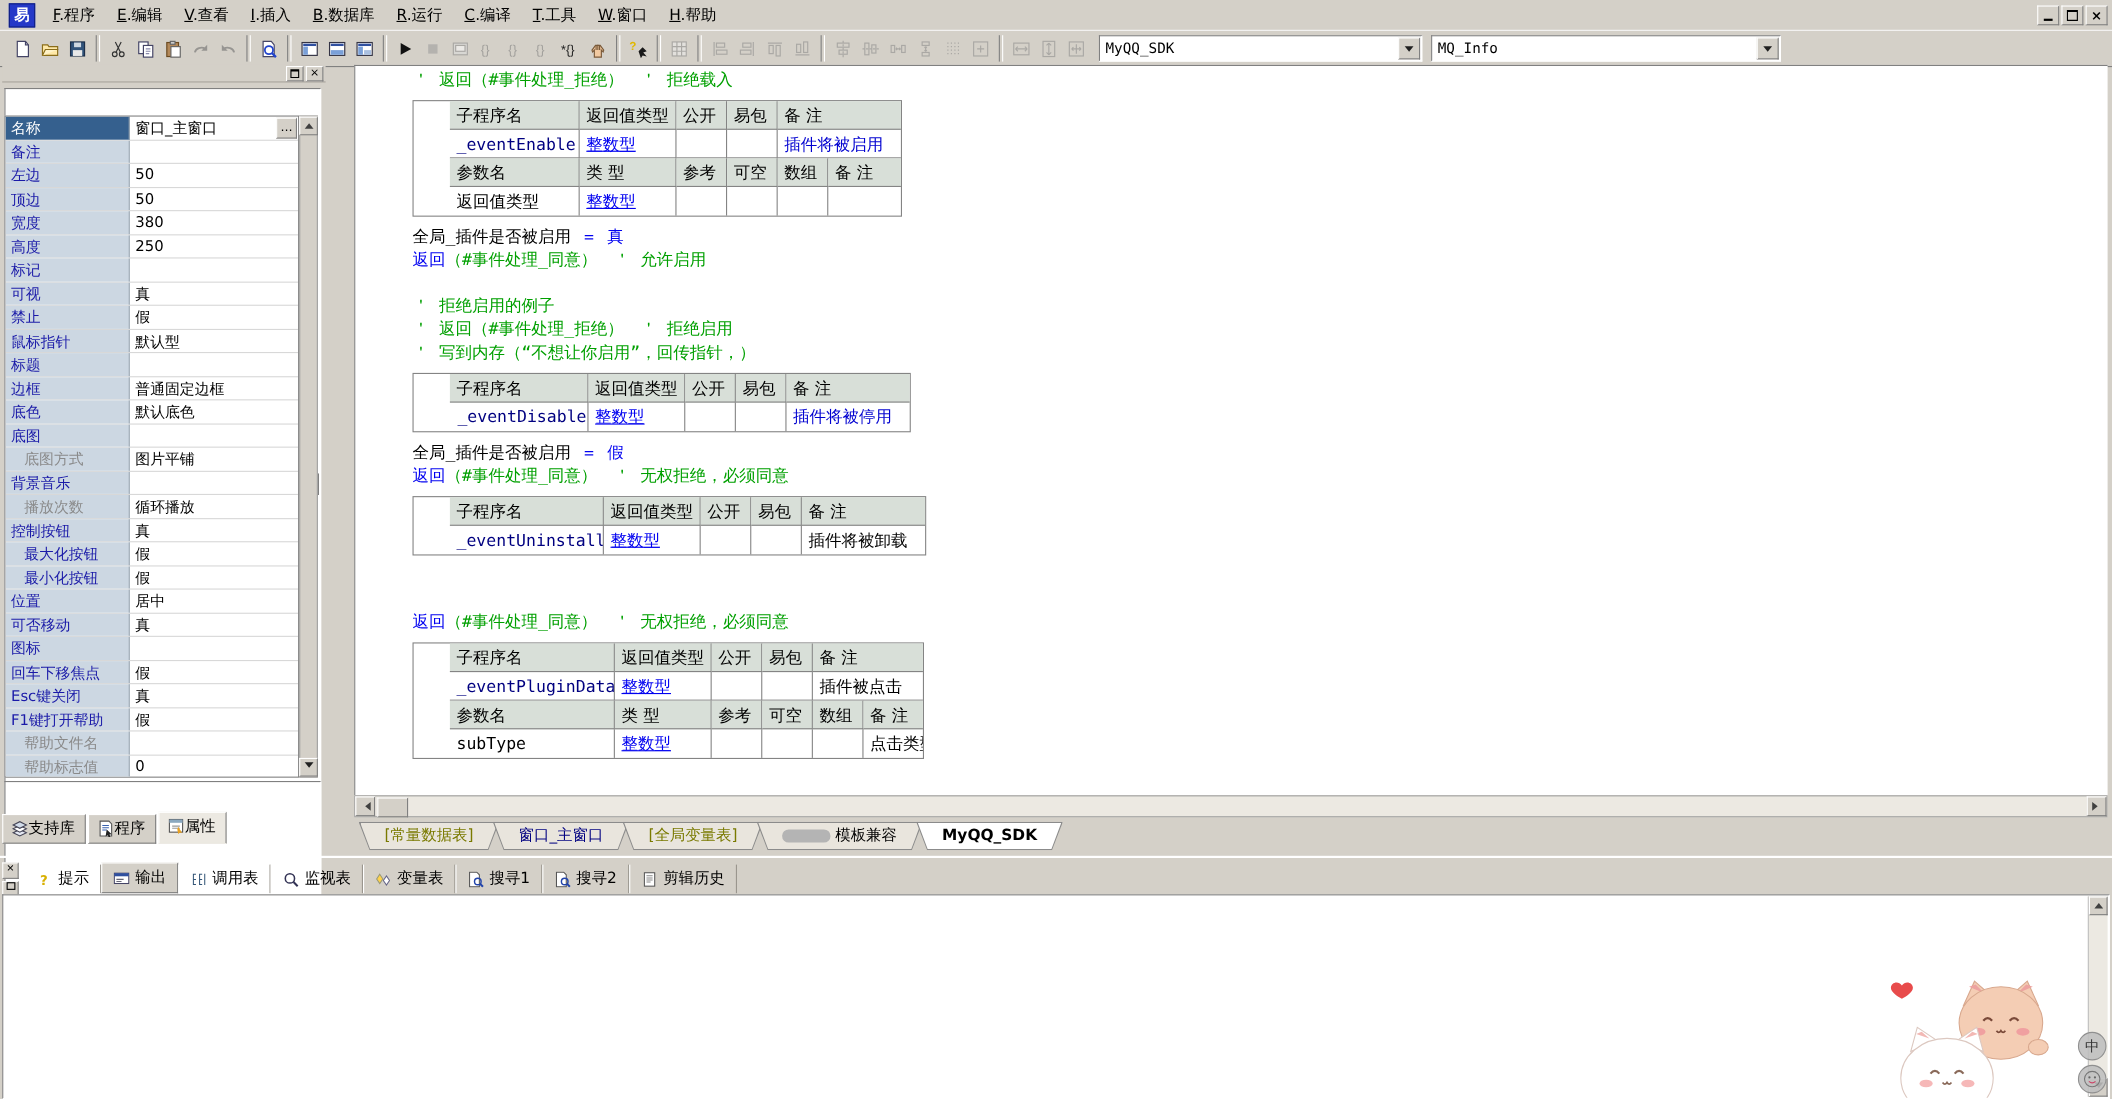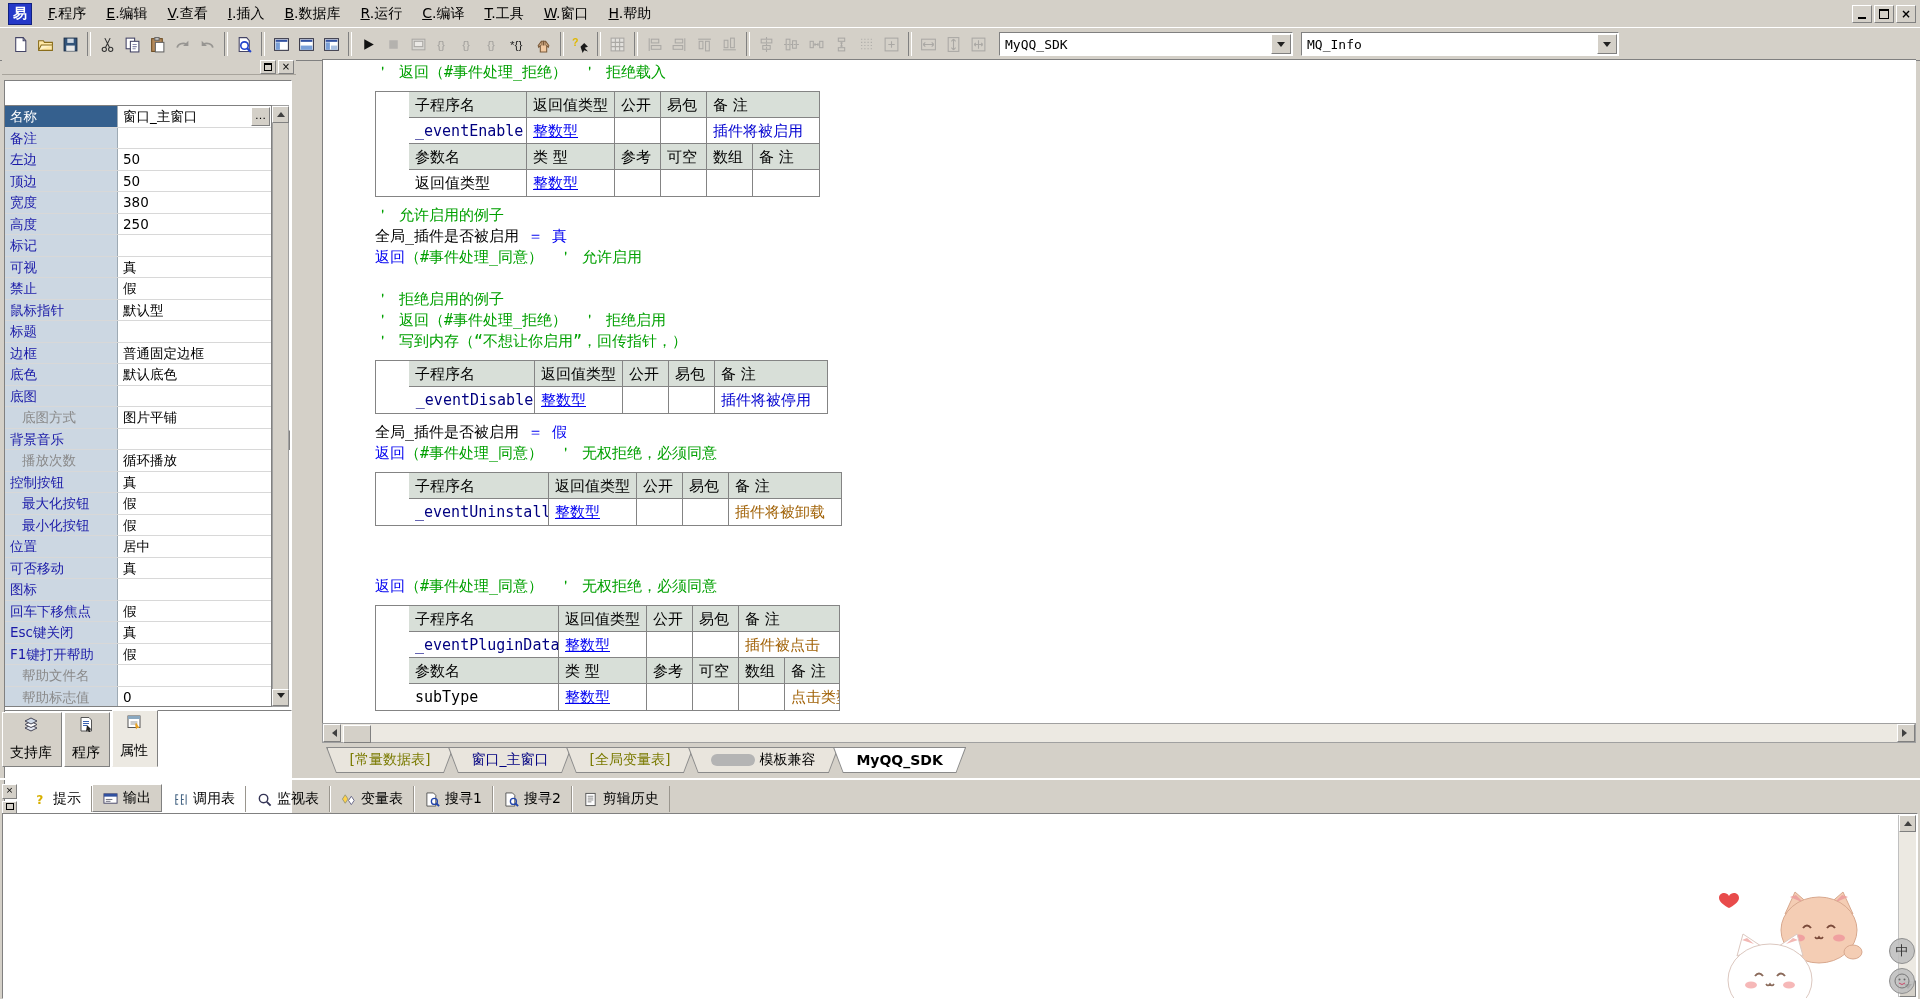--- a/index.html
+++ b/index.html
@@ -53,32 +53,32 @@
   .prow{display:flex;height:21.5px;box-sizing:border-box;border-bottom:1px solid #d8d8d8;font-size:13.5px;}
   .plabel{width:113px;box-sizing:border-box;background:#ccd7e2;color:#1a1aa8;padding:2px 2px 0 5px;
           border-right:1px solid #9eaab4;white-space:nowrap;overflow:hidden;}
   .prow.ind .plabel{padding-left:17px;}
   .prow.mut .plabel{color:#8a8a8a;}
   .prow.sel .plabel{background:#35608e;color:#fff;}
   .pvalue{flex:1;padding:2px 1px 0 5px;white-space:nowrap;overflow:hidden;position:relative;}
   .elbtn{position:absolute;right:1px;top:1px;width:17px;height:17px;background:#d4d0c8;
          font-size:11px;line-height:15px;text-align:center;}
   .ptabs{position:absolute;left:2px;top:680px;display:flex;align-items:flex-end;height:28px;}
-  .ptab{display:flex;align-items:center;gap:12px;padding:3px 9px 4px 7px;background:#d4d0c8;
-        border:1px solid;border-color:#fff #808080 #808080 #fff;margin-right:2px;font-size:14px;flex-direction:column;}
+  .ptab{display:flex;align-items:center;gap:0;padding:3px 9px 4px 7px;background:#d4d0c8;
+        border:1px solid;border-color:#fff #808080 #808080 #fff;margin-right:2px;font-size:14px;}
   .ptab.active{background:#ece9e2;border-bottom-color:#ece9e2;padding-bottom:6px;}
   .ptab svg{width:16px;height:16px;}
   
   .edzone{position:absolute;left:322px;top:59px;width:1616px;height:719px;}
   .viewport{position:absolute;left:0;top:0;width:1594px;height:664px;background:#fff;
             border-left:1px solid #808080;border-top:1px solid #808080;box-sizing:border-box;overflow:hidden;}
   .code{padding:2px 0 0 52px;font-family:"DejaVu Sans Mono",monospace;font-size:15px;}
   .cline{height:21px;line-height:21px;white-space:pre;}
   .cm{color:#00a000;} .kw{color:#0000f0;} .nm{color:#000080;} .pl{color:#000;} .pm{color:#000;}
-  .ty{color:#0000f0;text-decoration:underline;} .rb{color:#0000d0;} .rg{color:#a16207;}
+  .ty{color:#0000f0;text-decoration:underline;} .rb{color:#0000d0;} .rg{color:#000000;}
   .ctable{display:inline-block;border:1px solid #848484;margin:8px 0;background:#fff;padding-left:33px;}
   .ctr{display:flex;height:26px;box-sizing:border-box;}
   .ctd{box-sizing:border-box;border-right:1px solid #848484;border-bottom:1px solid #848484;
        padding:4px 0 0 6px;white-space:nowrap;overflow:hidden;height:26px;}
   .ctr:last-child .ctd{border-bottom:none;} .ctd:last-child{border-right:none;}
   .ctd.hd{background:#d8dfd8;color:#000;font-family:"DejaVu Sans","Liberation Sans",sans-serif;}
   .vscroll{position:absolute;right:0;top:0;width:18px;height:664px;background:#ece9e2;
            border:1px solid #a0a0a0;box-sizing:border-box;}
   .vthumb{position:absolute;left:1px;top:18px;width:14px;height:42px;background:#d4d0c8;
           border:1px solid;border-color:#fff #808080 #808080 #fff;}
@@ -604,21 +604,20 @@
                 <div class="ctd hd" style="width: 46px;">数组</div>
                 <div class="ctd hd" style="width: 66px;">备 注</div>
               </div><div class="ctr">
                 <div class="ctd pm" style="width: 118px;">返回值类型</div>
                 <div class="ctd ty" style="width: 88px;">整数型</div>
                 <div class="ctd" style="width: 46px;"></div>
                 <div class="ctd" style="width: 46px;"></div>
                 <div class="ctd" style="width: 46px;"></div>
                 <div class="ctd" style="width: 66px;"></div>
               </div></div></div>
-          <div class="cline"><span class="cm">＇ 允许启用的例子</span></div>
           <div class="cline"><span class="pl">全局_插件是否被启用 </span><span class="kw">＝ </span><span class="kw">真</span></div>
           <div class="cline"><span class="kw">返回</span><span class="cm">（#事件处理_同意）　＇ 允许启用</span></div>
           <div class="cline">&nbsp;</div>
           <div class="cline"><span class="cm">＇ 拒绝启用的例子</span></div>
           <div class="cline"><span class="cm">＇ 返回（#事件处理_拒绝）　＇ 拒绝启用</span></div>
           <div class="cline"><span class="cm">＇ 写到内存（“不想让你启用”，回传指针，）</span></div>
           <div><div class="ctable"><div class="ctr">
                 <div class="ctd hd" style="width: 126px;">子程序名</div>
                 <div class="ctd hd" style="width: 88px;">返回值类型</div>
                 <div class="ctd hd" style="width: 46px;">公开</div>

